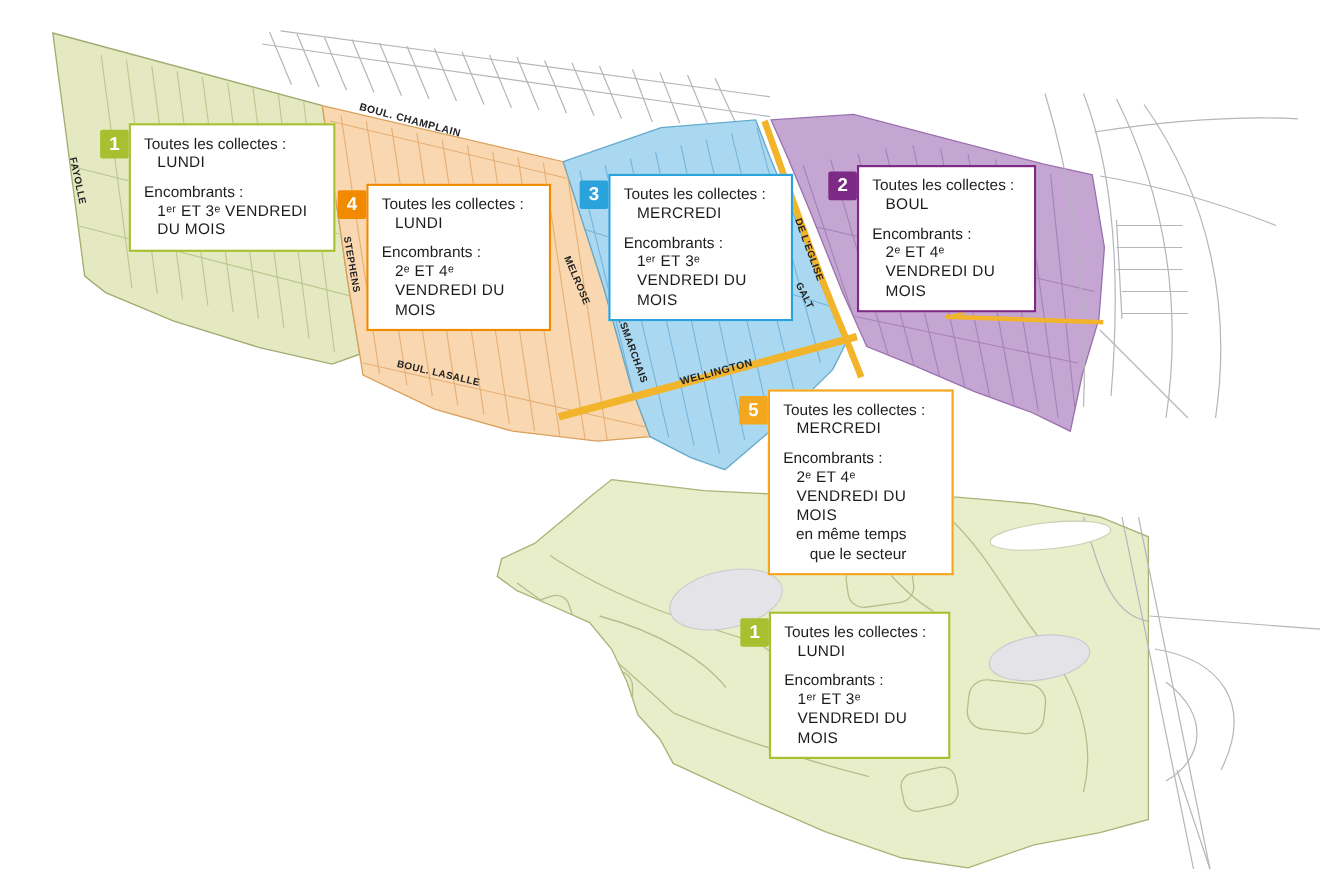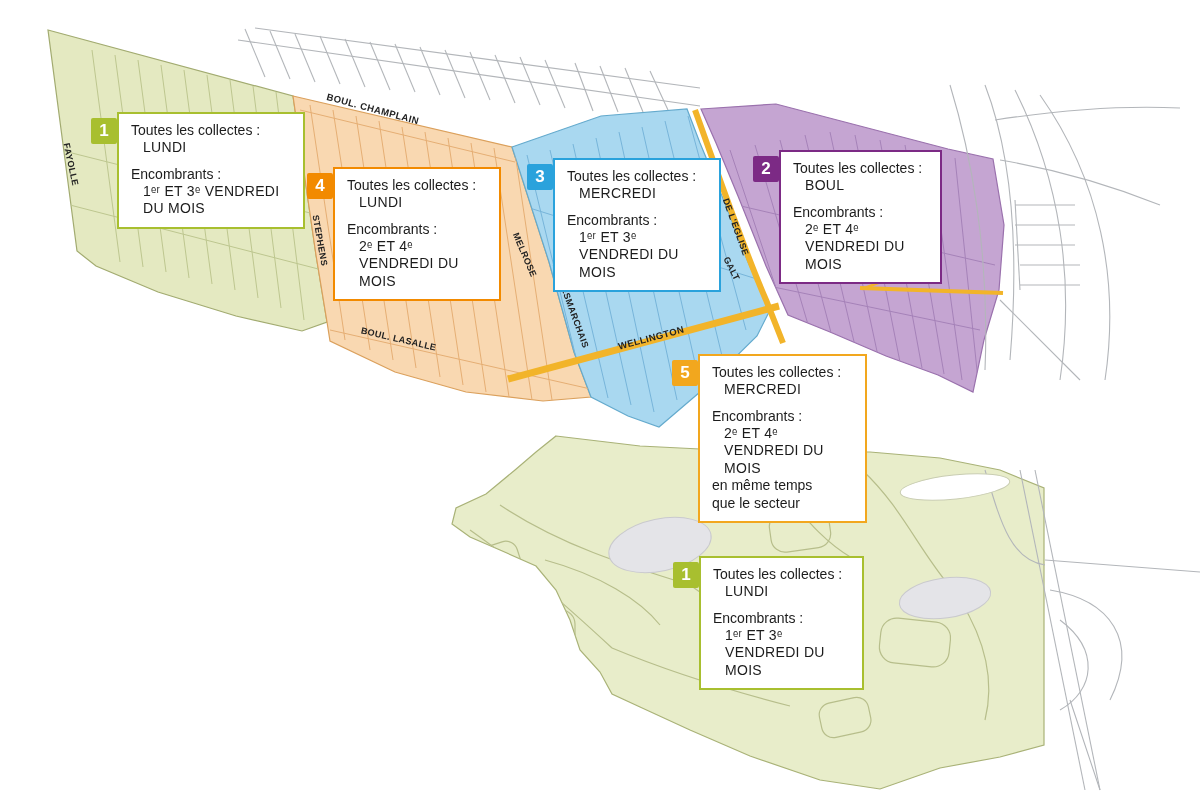--- a/index.html
+++ b/index.html
@@ -13,21 +13,21 @@
   .zi{stroke:#b7be8b;stroke-width:1.2;}
   .gray{fill:none;stroke-width:1.1;}
   .street-label{font-family:"Liberation Sans","DejaVu Sans",sans-serif;font-weight:bold;font-size:9px;fill:#222;letter-spacing:.4px;}
   .street-label.big{font-size:9.5px;}
   .info-box{position:absolute;background:#ffffff;border:2px solid #999;padding:8px 10px 9px 12px;color:#1c1c1c;box-sizing:border-box;}
   .badge{position:absolute;left:-28px;top:4px;width:26px;height:26px;border-radius:2px;color:#fff;font-weight:bold;font-size:17px;display:flex;align-items:center;justify-content:center;}
   .line{font-size:14px;line-height:1.24;}
   .bold{font-weight:normal;letter-spacing:.3px;margin-left:12px;}
   .sched{max-width:146px;}
   .gap{margin-top:9px;}
-  .note{max-width:112px;}
+  .note{max-width:112px;text-align:right;}
 </style>
 </head>
 <body>
 
 <div id="stage">
 
   <svg id="map-svg" width="1200" height="800" viewBox="0 0 1200 800">
     <defs>
       <clipPath id="cz1">
           <polygon points="48,30 293,96 316,255 327,322 302,331 236,316 158,292 96,266 77,251"></polygon>

